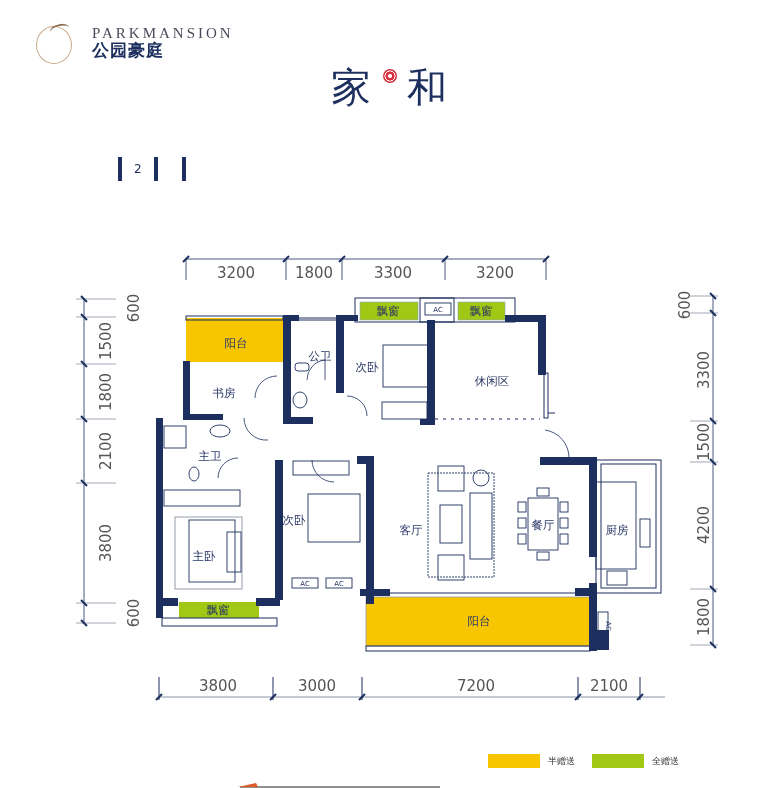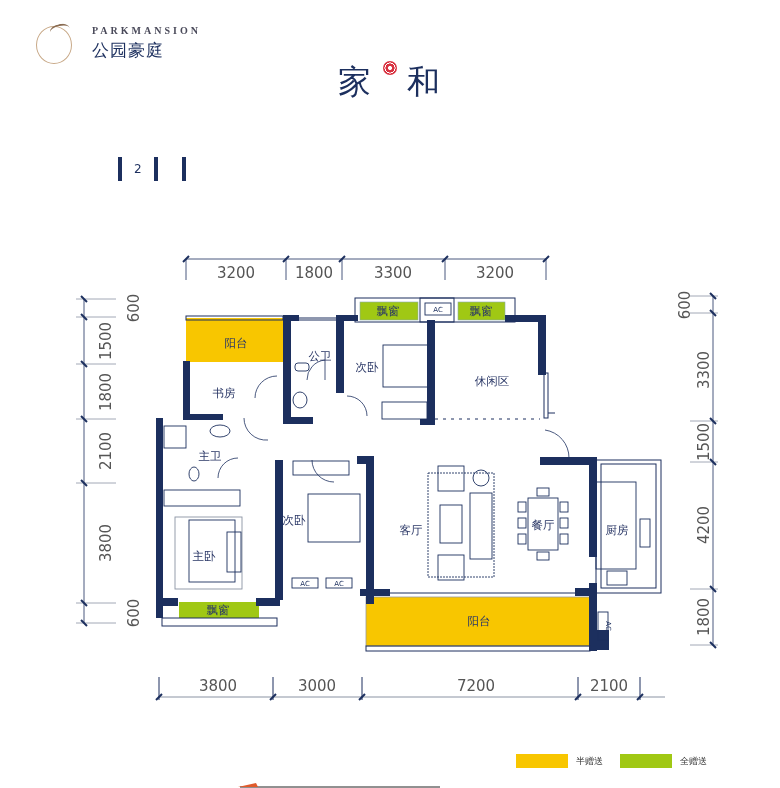--- a/index.html
+++ b/index.html
@@ -1,28 +1,28 @@
 <!DOCTYPE html>
 <html><head>
 <meta charset="utf-8">
 <style>
   html,body{margin:0;padding:0;background:#ffffff;}
   body{width:780px;height:788px;position:relative;overflow:hidden;font-family:"DejaVu Sans","Liberation Sans",sans-serif;color:#1c2f5e;}
   .logo{position:absolute;left:34px;top:22px;width:200px;height:48px;}
   .logo-ring{position:absolute;left:2px;top:4px;width:36px;height:38px;border:1.5px solid #c8a988;border-radius:50%;box-sizing:border-box;}
   .logo-leaf{position:absolute;left:16px;top:2px;width:20px;height:10px;border-top:2px solid #8a6c52;border-radius:50% 50% 0 0;transform:rotate(-12deg);}
-  .logo-en{position:absolute;left:58px;top:3px;font-family:"Liberation Serif",serif;font-size:10px;letter-spacing:3px;color:#4a4a5a;white-space:nowrap;font-weight:bold;}
-  .logo-cn{position:absolute;left:58px;top:17px;font-size:17px;font-weight:normal;color:#1c2f5e;letter-spacing:1px;white-space:nowrap;}
-  .title{position:absolute;left:0;width:780px;top:60px;text-align:center;font-family:"DejaVu Serif","Liberation Serif",serif;font-size:33px;color:#1c2f5e;letter-spacing:2px;}
+  .logo-en{position:absolute;left:58px;top:3px;font-family:"Liberation Serif",serif;font-size:15px;letter-spacing:3px;color:#4a4a5a;white-space:nowrap;}
+  .logo-cn{position:absolute;left:58px;top:17px;font-size:17px;font-weight:bold;color:#1c2f5e;letter-spacing:1px;white-space:nowrap;}
+  .title{position:absolute;left:0;width:780px;top:60px;text-align:center;font-family:"DejaVu Serif","Liberation Serif",serif;font-size:40px;color:#1c2f5e;letter-spacing:2px;}
   .title .emblem{display:inline-block;width:14px;height:14px;margin:0 10px;vertical-align:18px;border-radius:50%;background:radial-gradient(circle,#ffffff 20%,#d8313f 22%,#d8313f 45%,#ffffff 47%,#ffffff 55%,#d8313f 57%);}
   .subtitle{position:absolute;left:106px;top:149px;width:580px;height:40px;display:flex;align-items:center;font-size:27px;color:#1c2f5e;white-space:nowrap;}
   .subtitle .bar{display:inline-block;width:4px;height:24px;background:#1c2f5e;margin:0 12px;}
   .subtitle sup{font-size:12px;vertical-align:14px;}
   svg.plan{position:absolute;left:0;top:0;}
-  .legend{position:absolute;top:753px;height:16px;display:flex;align-items:center;font-size:9px;color:#333;margin-left:28px;}
+  .legend{position:absolute;top:753px;height:16px;display:flex;align-items:center;font-size:9px;color:#333;}
   .legend .sw{width:52px;height:14px;margin-right:8px;}
 </style>
 </head>
 <body>
 
 <div class="logo">
   <div class="logo-ring"></div>
   <div class="logo-leaf"></div>
   <div class="logo-en">PARKMANSION</div>
   <div class="logo-cn">公园豪庭</div>

